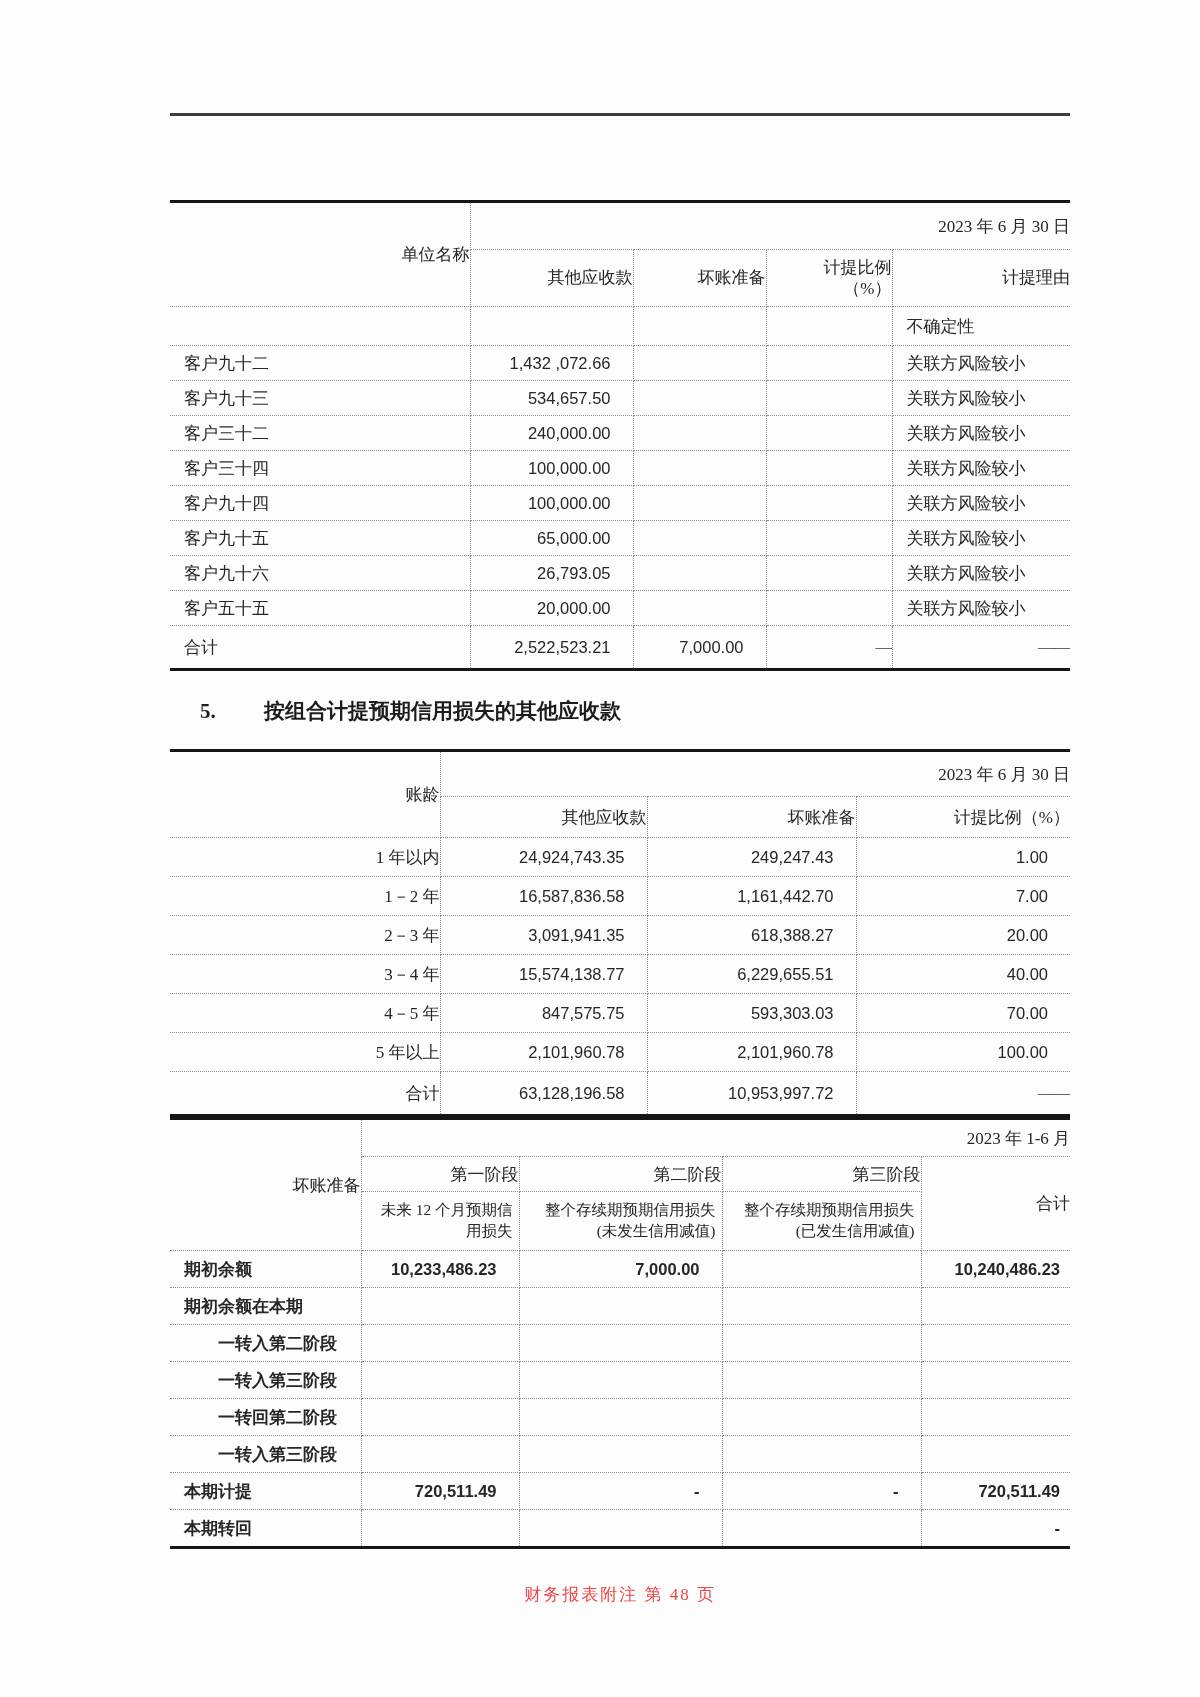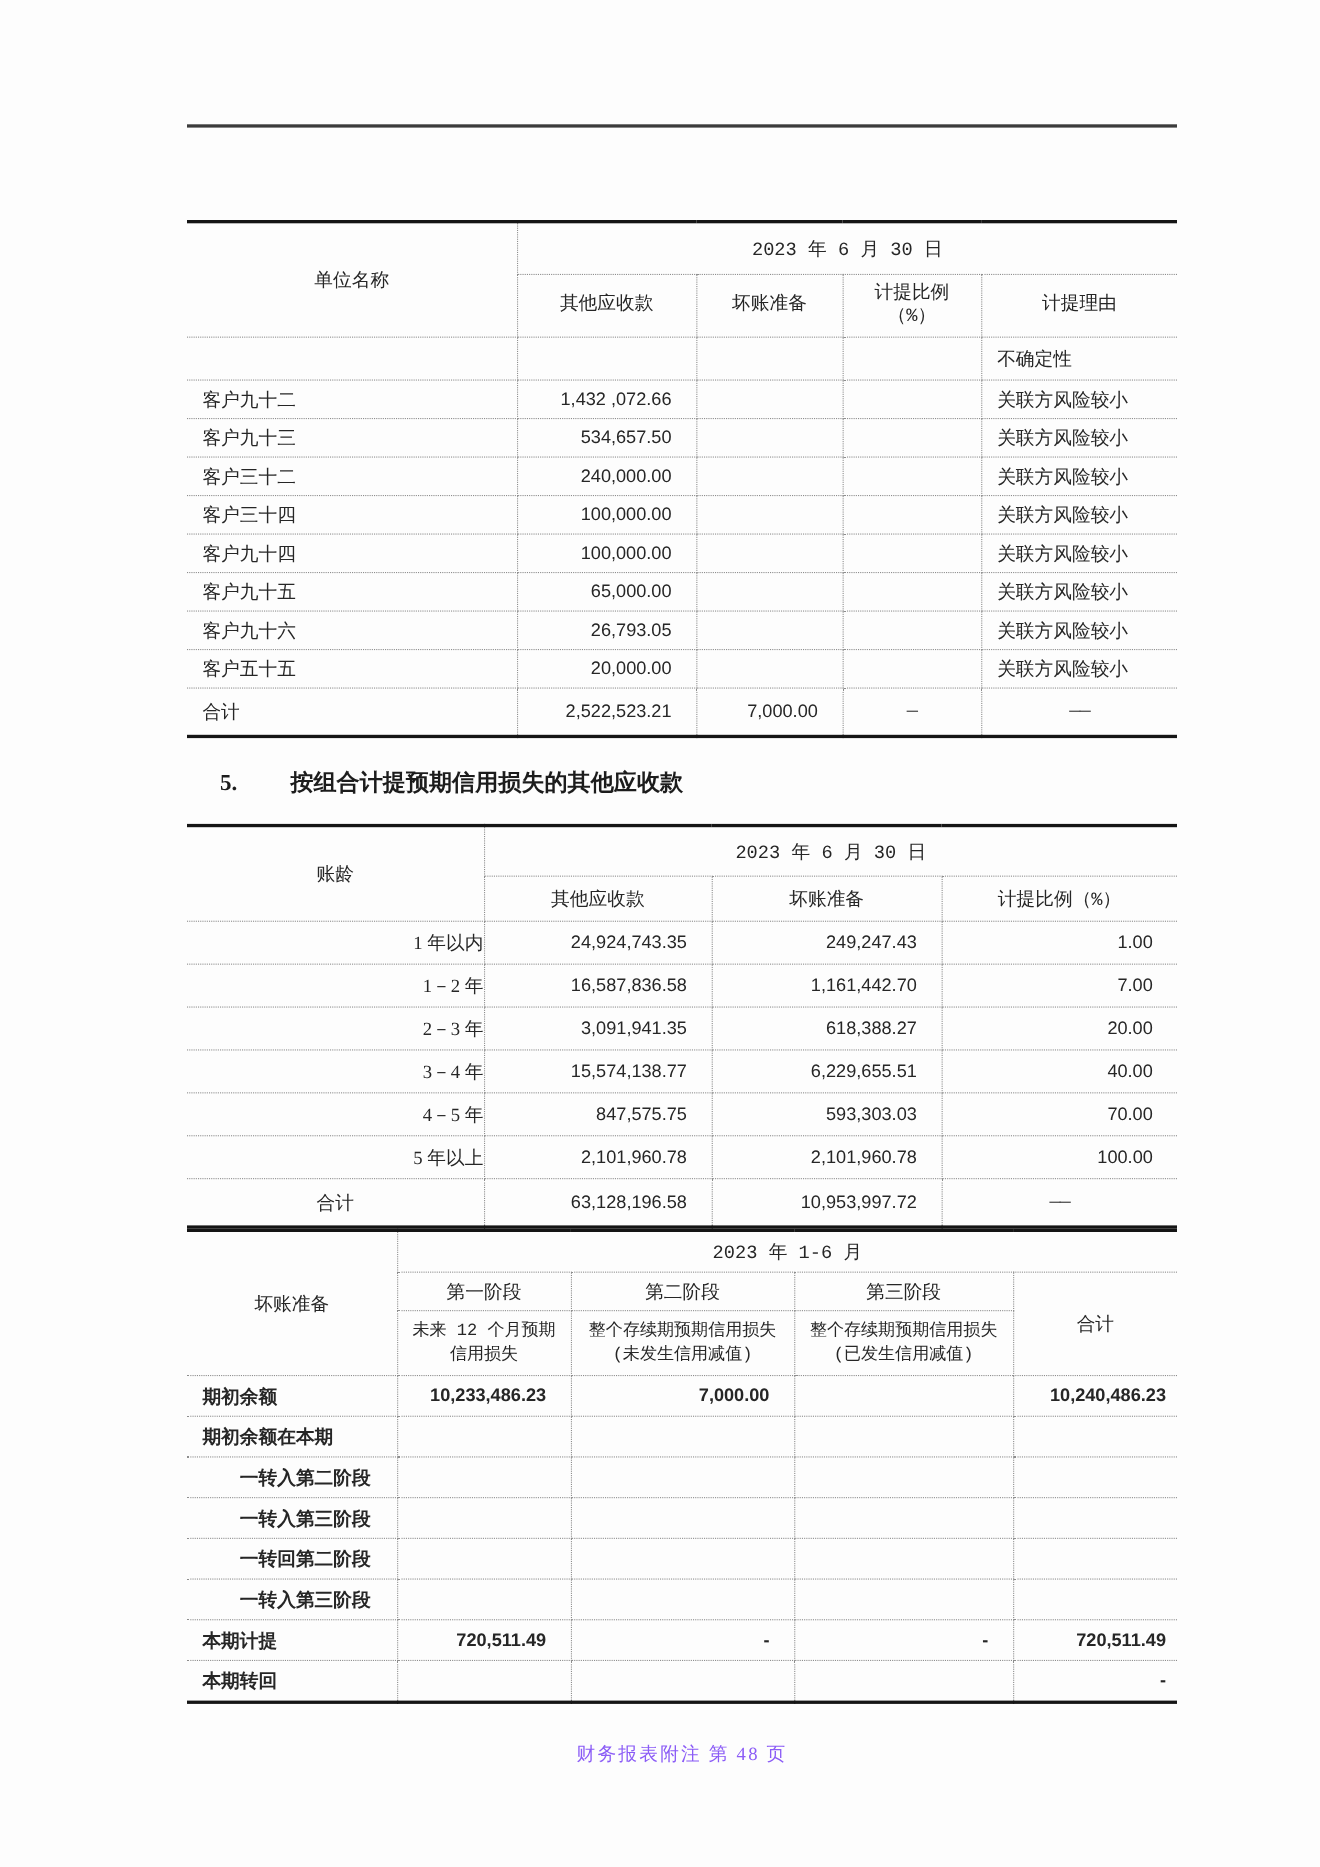--- a/index.html
+++ b/index.html
@@ -25,21 +25,21 @@
   }
   table.t td {
     border:1px dotted #8d8d8d;
     vertical-align:middle;
     padding:0;
     overflow:hidden;
   }
   table.t tr td:first-child { border-left:none; }
   table.t tr td:last-child  { border-right:none; }
 
-  .c { text-align:center;font-family:Liberation Mono, monospace; }
+  .c { text-align:right; }
   .l { text-align:left;  padding-left:14px !important; }
   .r { text-align:right; padding-right:22px !important; }
   .rt { text-align:right; padding-right:10px !important; }
   .num { font-family:"Liberation Sans", sans-serif; font-size:16.5px; }
   .ind { padding-left:48px !important; }
   .dash { color:#4a4a4a; letter-spacing:-1px; }
 
   .t1 { margin-top:84px; }
   .t1 tr.hd td { height:46px; }
   .t1 tr.hc td { height:56px; line-height:1.25; }
@@ -64,21 +64,21 @@
     font-size:21px; font-weight:bold; color:#1c1c1c;
   }
   .heading .no { display:inline-block; min-width:24px; margin-right:40px; }
 
   .footer {
     margin-top:34px;
     width:900px;
     text-align:center;
     font-size:17px;
     letter-spacing:2px;
-    color:#8b5cf6;
+    color:#ef4444;
   }
 </style>
 </head>
 <body>
 
 <div class="page">
   <div class="content">
 
     <div class="top-rule"></div>
 

